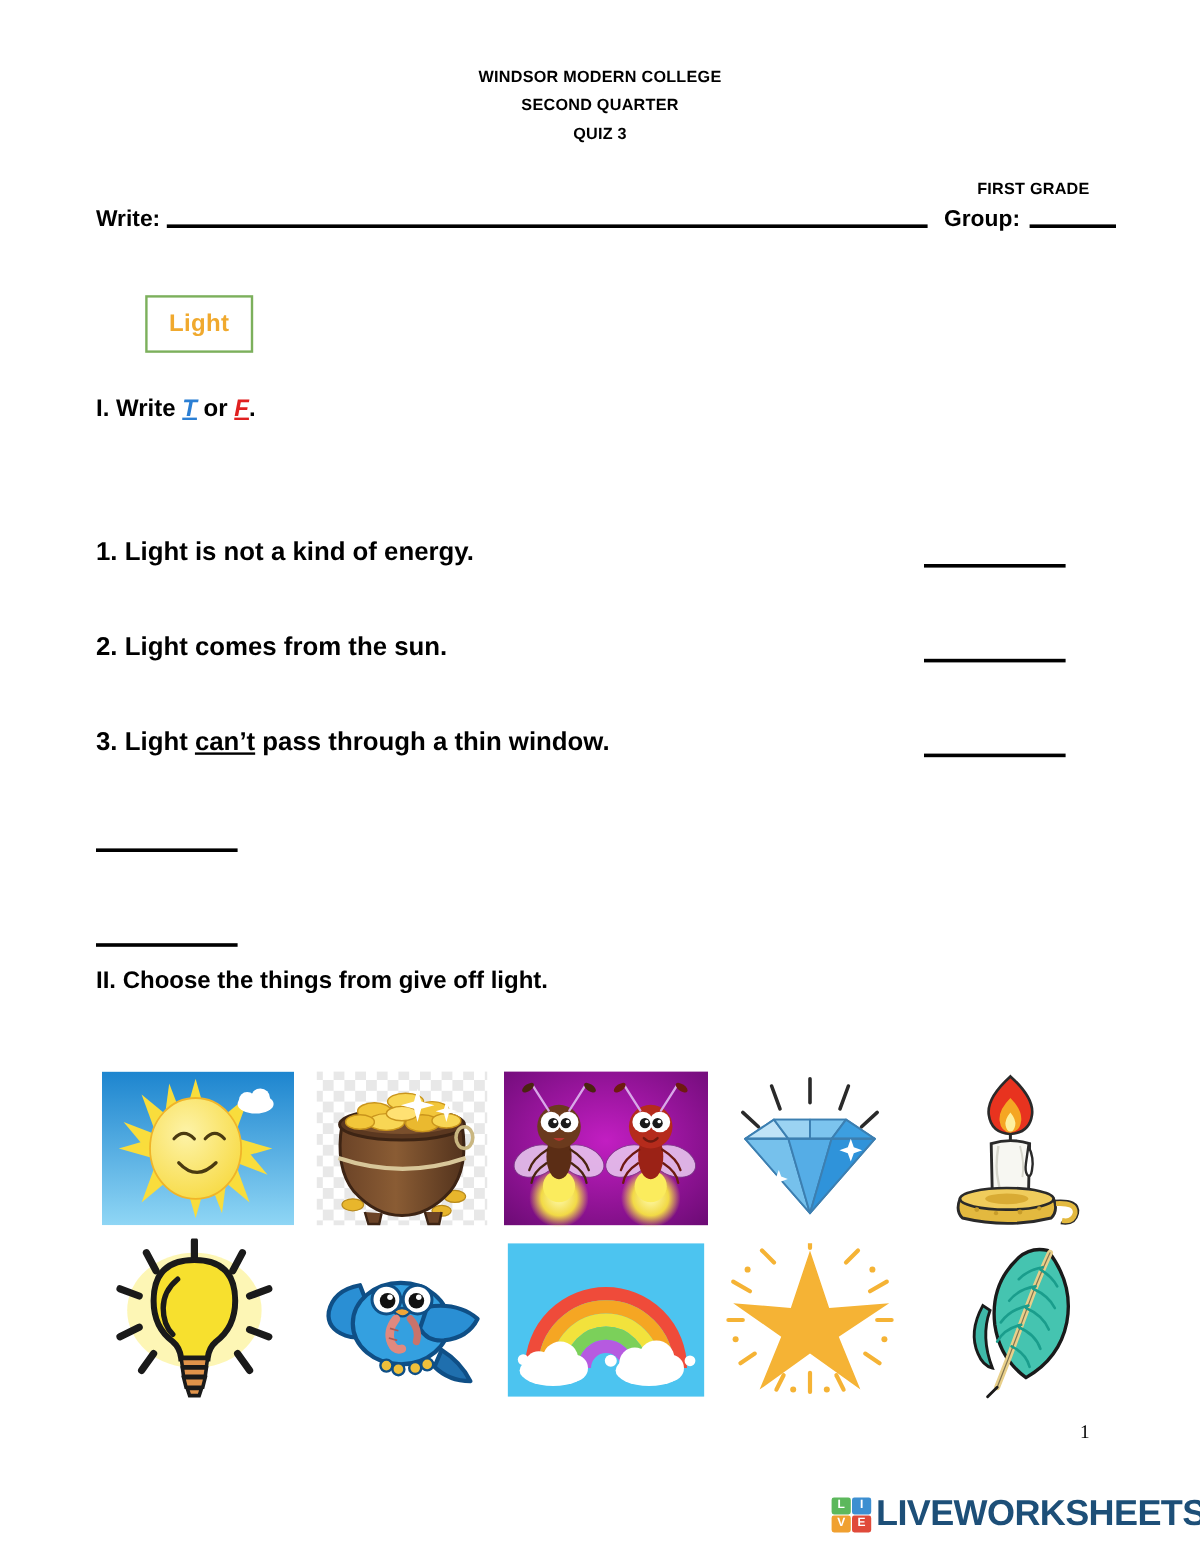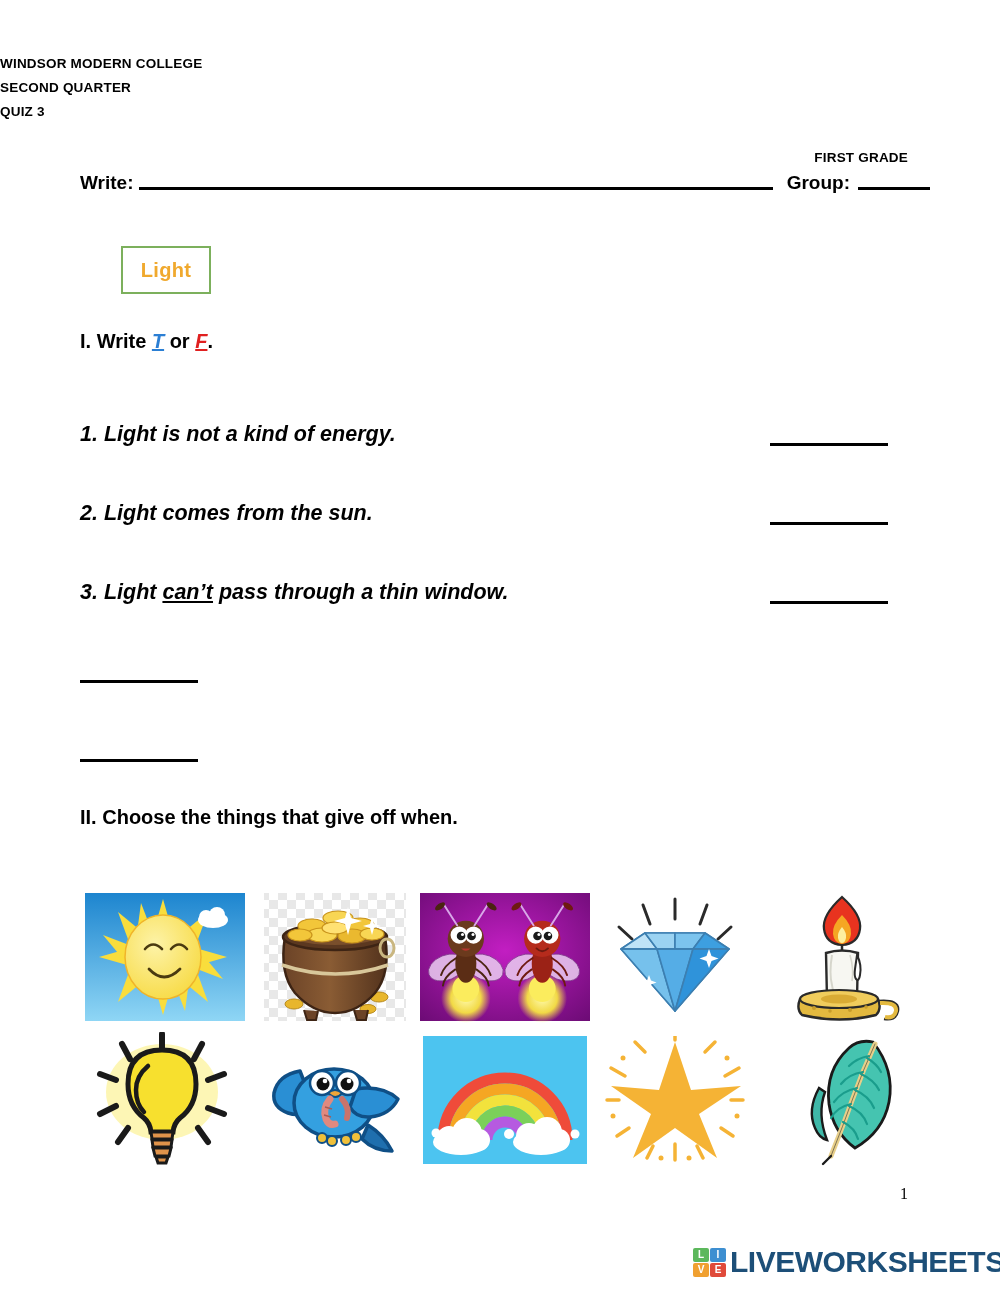--- a/index.html
+++ b/index.html
@@ -22,20 +22,21 @@
     height: 1291px;
     background: #fff;
   }
 
   
   .doc-header {
     position: absolute;
     left: 0;
     top: 52px;
     width: 1000px;
+    text-align: center;
     font-weight: bold;
     font-size: 13.5px;
     line-height: 24px;
     letter-spacing: 0.2px;
   }
   .doc-header div { white-space: nowrap; }
 
   
   .grade-label {
     position: absolute;
@@ -113,22 +114,21 @@
 
   .questions {
     position: absolute;
     left: 80px;
     top: 394px;
     width: 830px;
   }
   .q-row {
     height: 79px;
     display: flex;
-    align-items: center;
-    font-style: italic;
+    align-items: flex-end;
   }
   .q-text {
     flex: 0 0 auto;
     width: 690px;
     font-weight: bold;
     font-size: 21.5px;
     line-height: 26px;
     white-space: nowrap;
   }
   .q-text u { text-decoration: underline; }
@@ -264,21 +264,21 @@
     <div class="q-row">
       <div class="q-blank"></div>
     </div>
 
     <div class="q-row">
       <div class="q-blank"></div>
     </div>
 
   </div>
 
-  <div class="section-ii">II. Choose the things that give off when.</div>
+  <div class="section-ii">II. Choose the things from give off light.</div>
 
   <div class="pic-grid">
 
     <div class="pic-cell">
       <svg width="160" height="128" viewBox="0 0 160 128">
         <defs>
           <linearGradient id="skyG" x1="0" y1="0" x2="0" y2="1">
             <stop offset="0" stop-color="#1d85cf"></stop>
               <stop offset="1" stop-color="#8fd6f5"></stop>
           </linearGradient>

